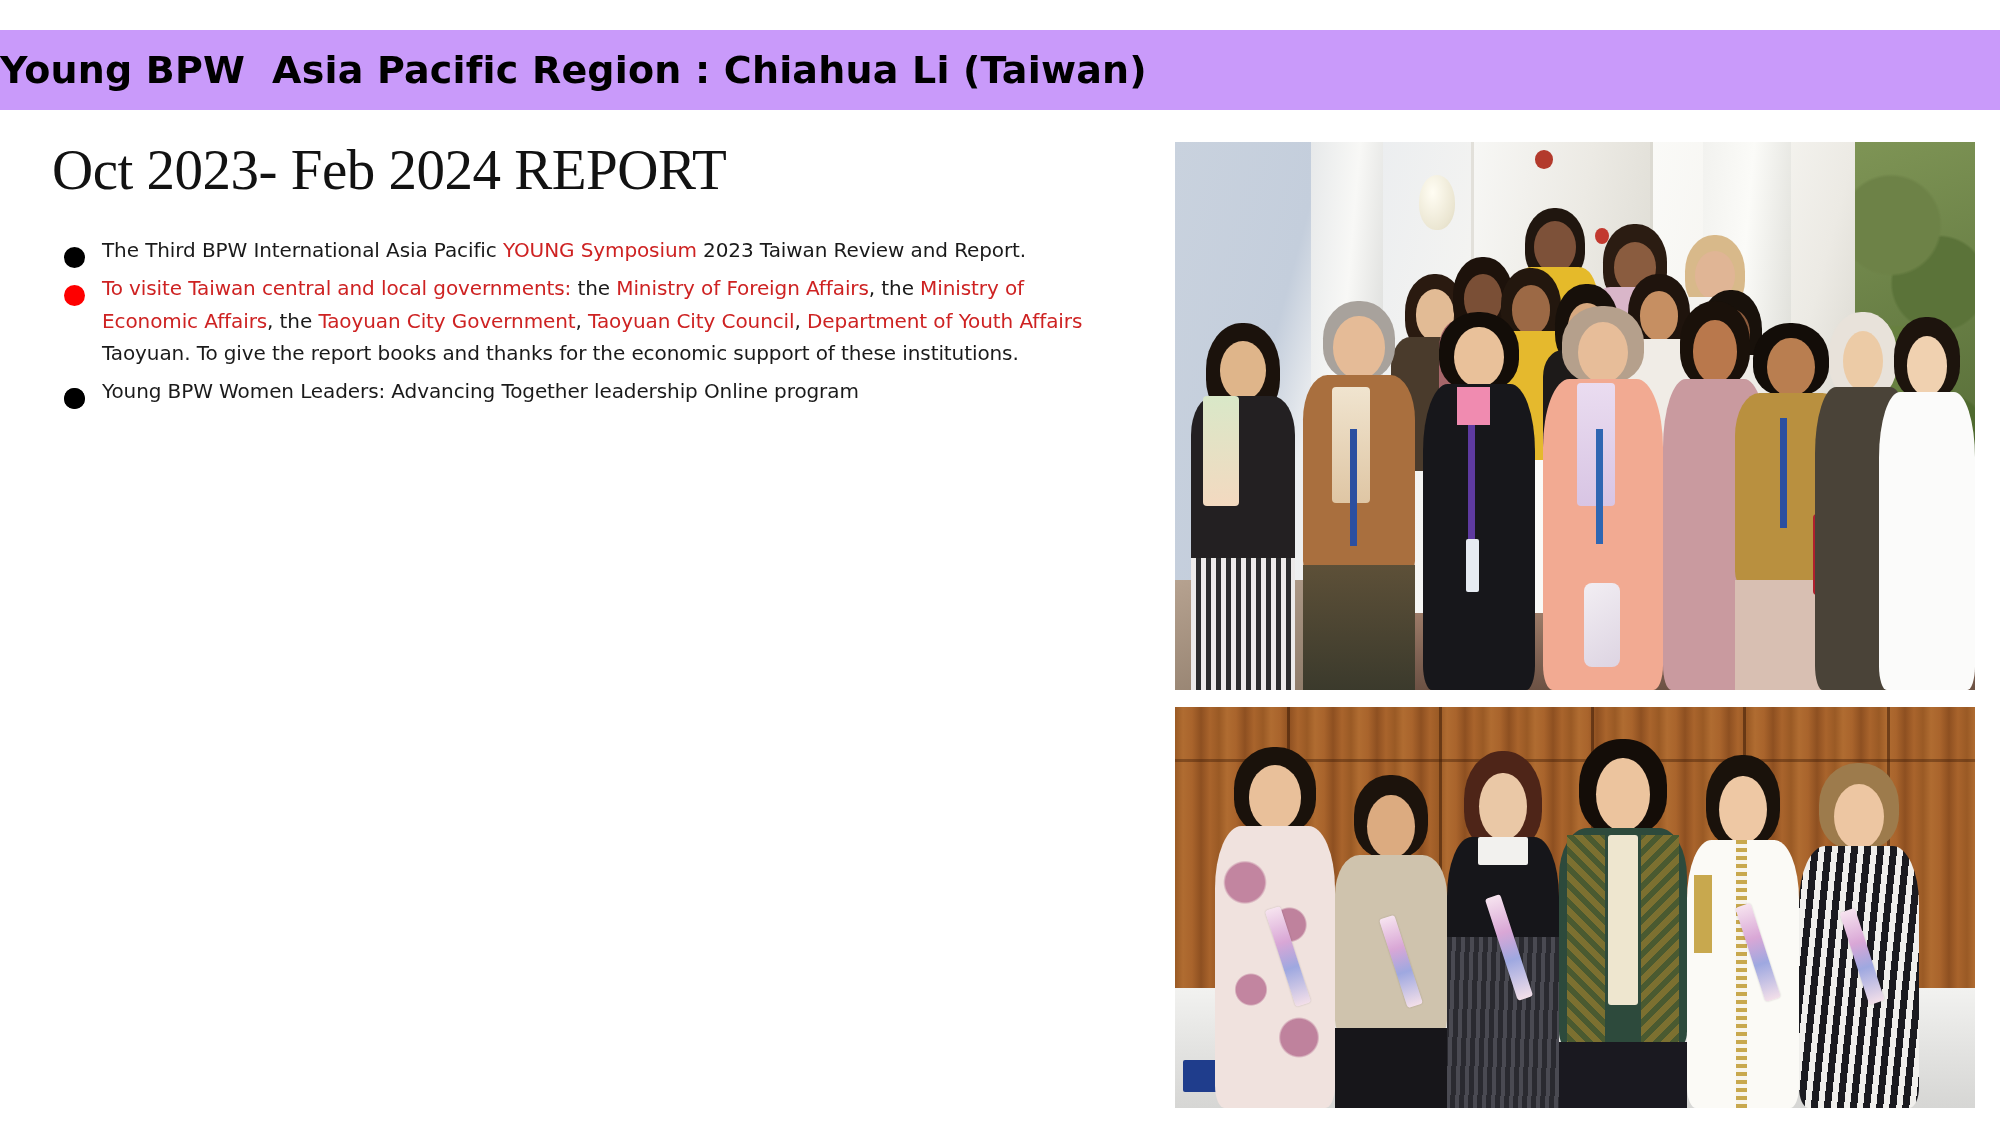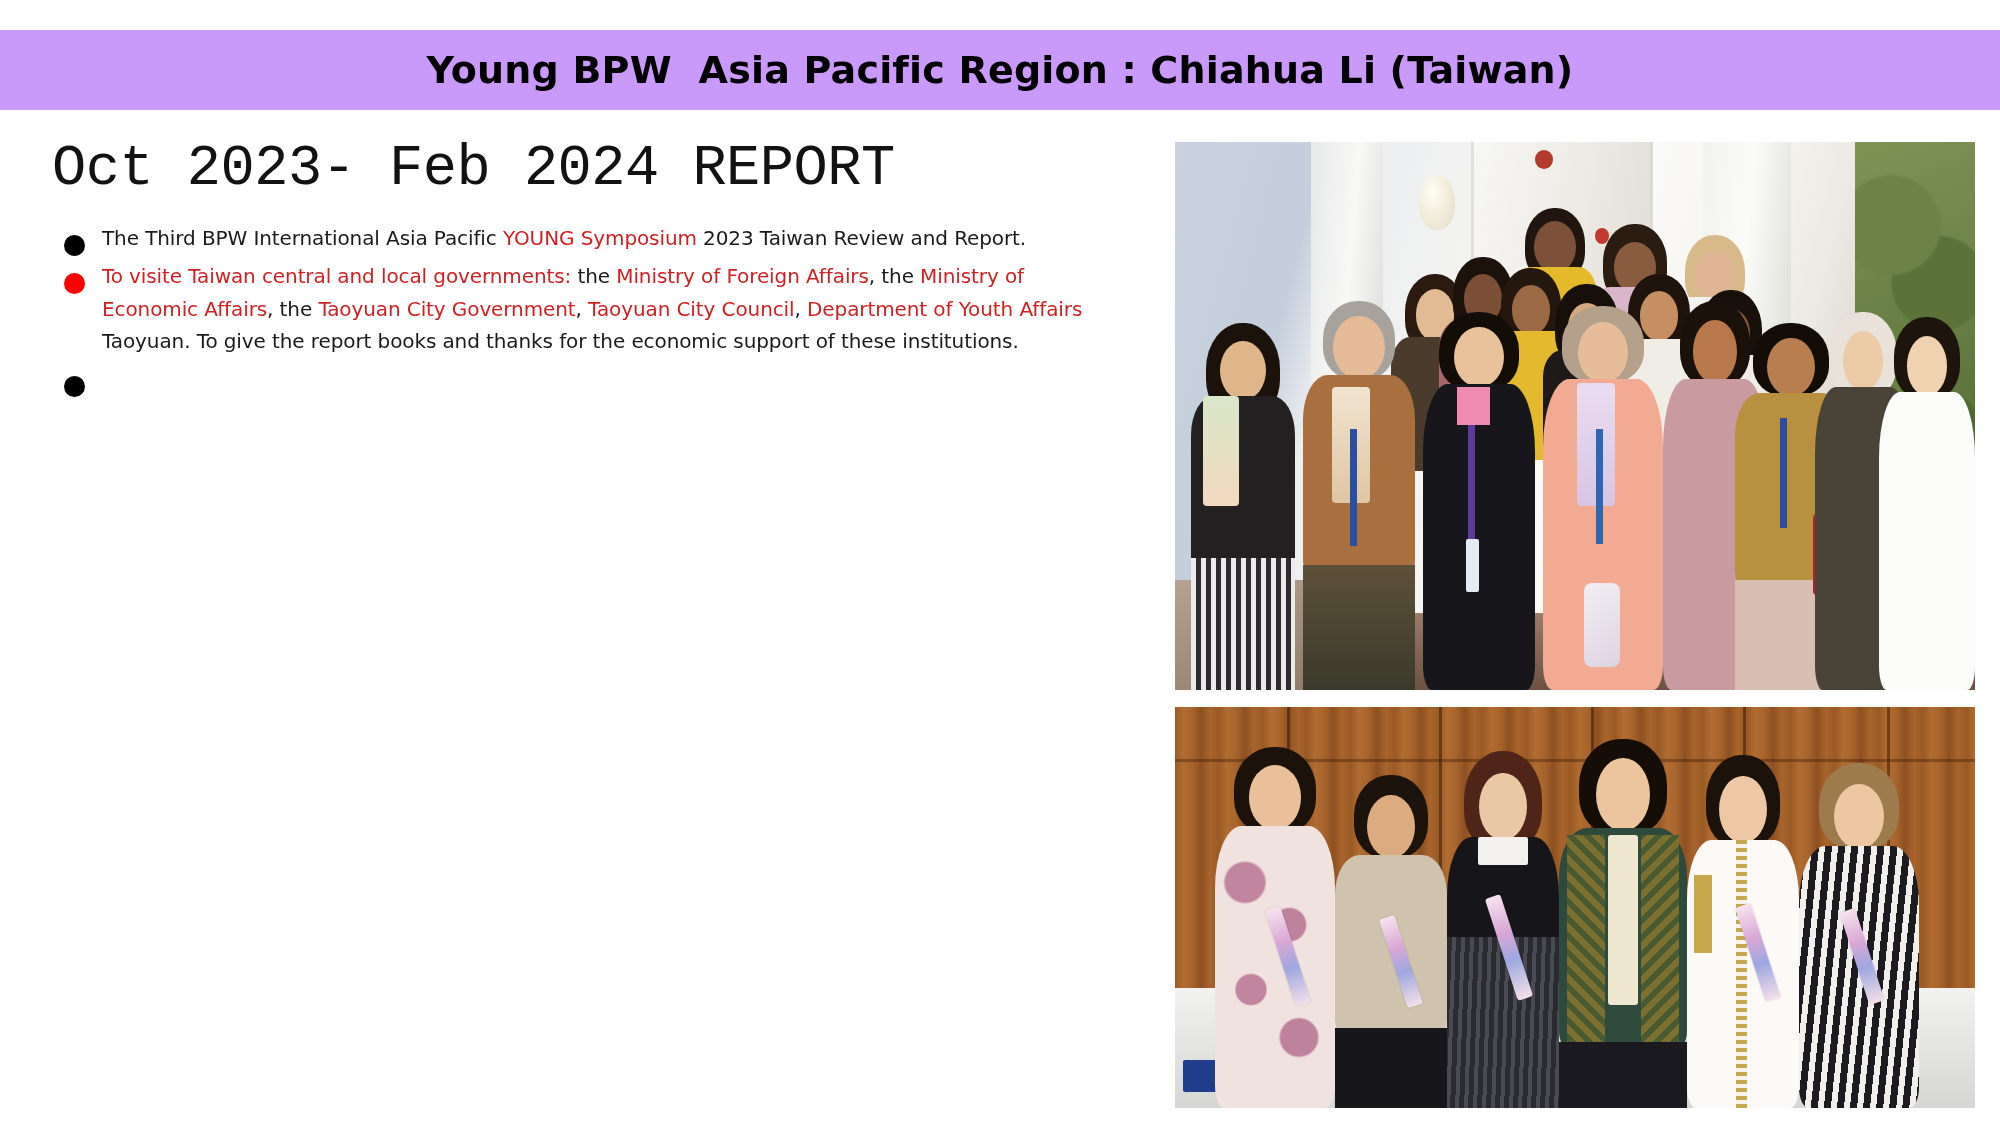--- a/index.html
+++ b/index.html
@@ -18,21 +18,20 @@
   
   .header-band {
     position: absolute;
     left: 0;
     top: 30px;
     width: 2000px;
     height: 80px;
     background: #c99afa;
     display: flex;
     align-items: center;
-    justify-content: center;
     box-sizing: border-box;
   }
   .header-title {
     font-family: "DejaVu Sans", sans-serif;
     font-size: 38px;
     font-weight: bold;
     color: #000000;
     letter-spacing: 0.2px;
     white-space: pre;
     line-height: 1;
@@ -44,27 +43,27 @@
     position: absolute;
     left: 0;
     top: 110px;
     width: 1160px;
     height: 1015px;
     box-sizing: border-box;
     padding: 30px 40px 0 52px;
   }
 
   .slide-title {
-    font-family: Liberation Mono, monospace;
+    font-family: Liberation Serif, serif;
     font-size: 57px;
     font-weight: normal;
     color: #121212;
     letter-spacing: -0.5px;
     line-height: 1.05;
-    margin: 0 0 22px 0;
+    margin: 0 0 34px 0;
     white-space: pre;
   }
 
   .bullet-list {
     list-style: none;
     margin: 0;
     padding: 0;
   }
   .bullet-item {
     position: relative;
@@ -221,20 +220,26 @@
       <span>
         <span class="txt-red">To visite Taiwan central and local governments:</span><span class="txt-black"> the </span><span class="txt-red">Ministry of Foreign Affairs</span><span class="txt-black">, the </span><span class="txt-red">Ministry of Economic Affairs</span><span class="txt-black">, the </span><span class="txt-red">Taoyuan City Government</span><span class="txt-black">, </span><span class="txt-red">Taoyuan City Council</span><span class="txt-black">, </span><span class="txt-red">Department of Youth Affairs</span><span class="txt-black"> Taoyuan. To give the report books and thanks for the economic support of these institutions.</span>
       </span>
     </li>
 
 
     <li class="bullet-item">
       <span class="bullet-marker"></span>
     </li>
 
+    <li class="bullet-item">
+      <span class="bullet-marker"></span>
+      <span>
+        <span class="txt-black">Young BPW Women Leaders: Advancing Together leadership Online program</span>
+      </span>
+    </li>
 
   </ul>
 </div>
 
 <div class="photo-col">
 
   <div class="photo photo-top">
     <div class="photo-inner">
       <div class="bg-wall"></div>
       <div class="wall-col-l"></div>

